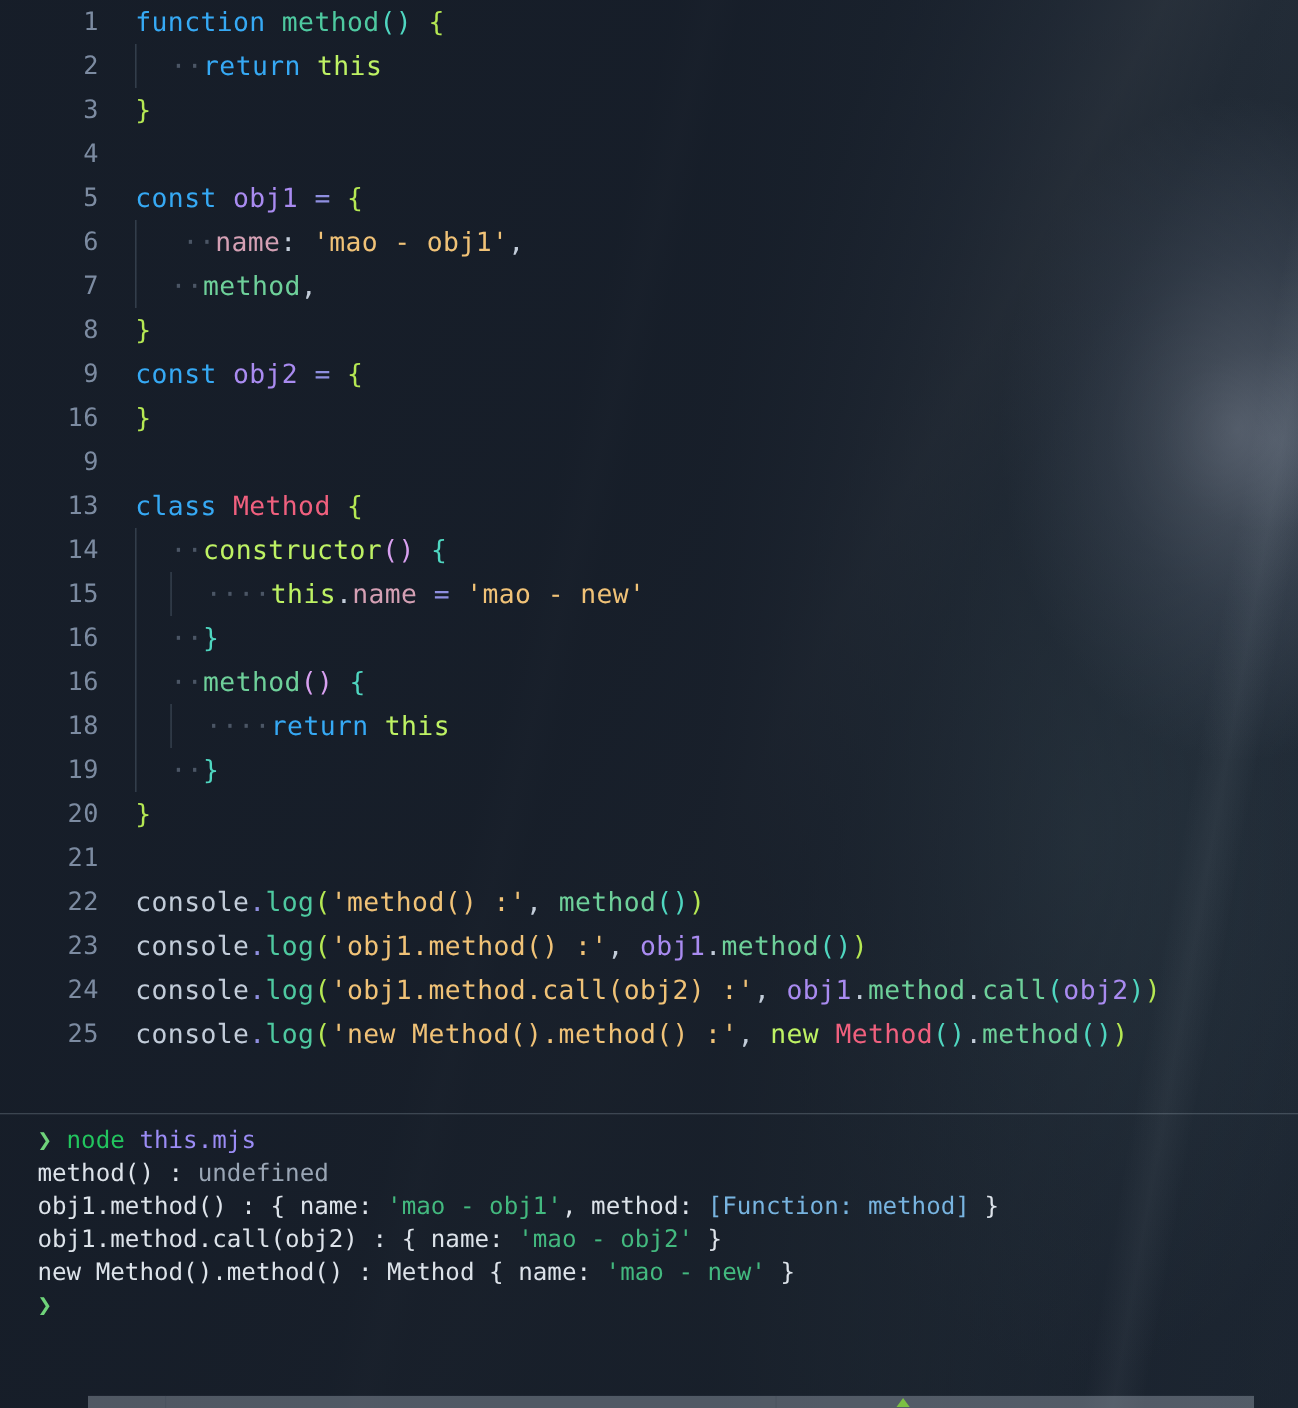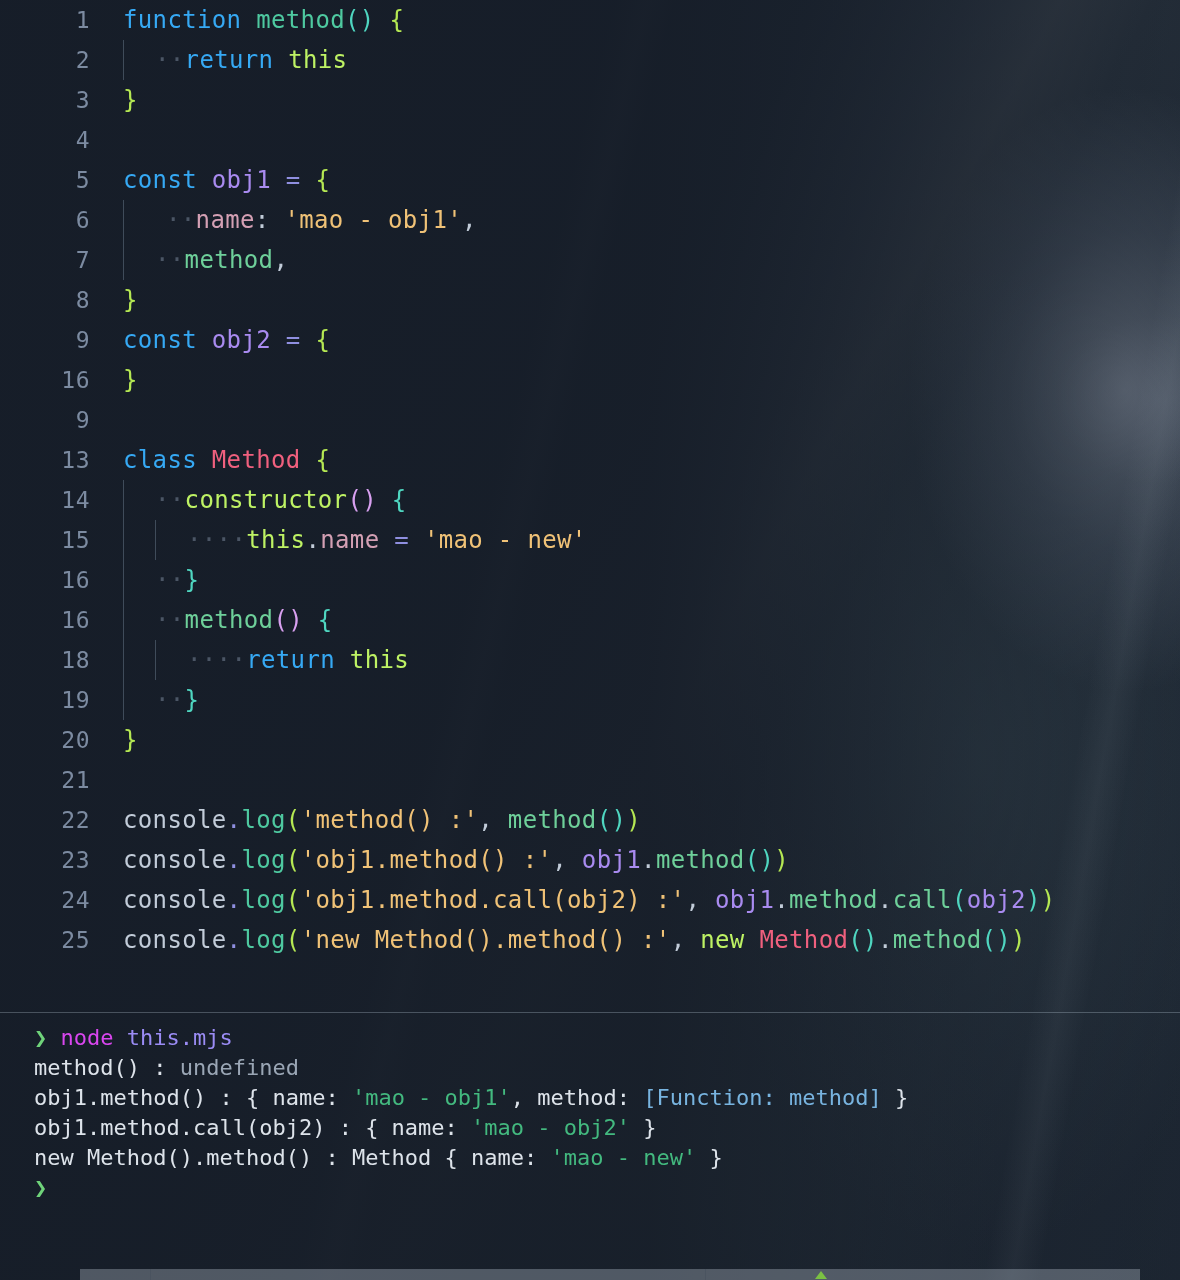--- a/index.html
+++ b/index.html
@@ -135,21 +135,21 @@
     flex:1 1 auto;
     padding:10px 0 0 34px;
     font-family:"DejaVu Sans Mono","Liberation Mono",monospace;
     font-size:22px;
     line-height:30px;
     color:#dde3ea;
     white-space:pre;
   }
   .tline{ height:30px; white-space:pre; }
   .t-prompt{ color:#6fd37a; }
-  .t-cmd   { color:#d946ef; }
+  .t-cmd   { color:#22c55e; }
   .t-arg   { color:#9b8cf5; }
   .t-dim   { color:#9aa6b5; }
   .t-str   { color:#43b97f; }
   .t-fn    { color:#78b4e0; }
   .t-plain { color:#dde3ea; }
 
   #statusbar{
     position:absolute;
     left:0; right:0; bottom:0;
     height:12px;

